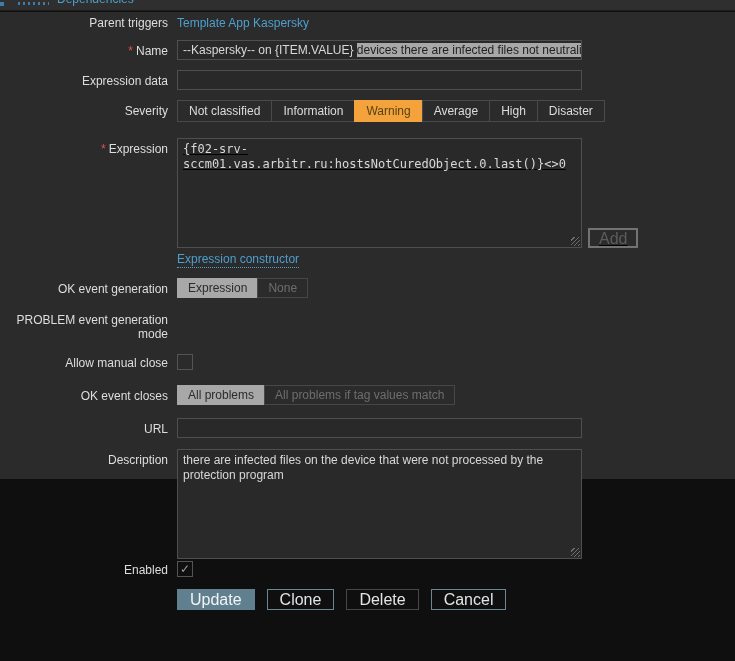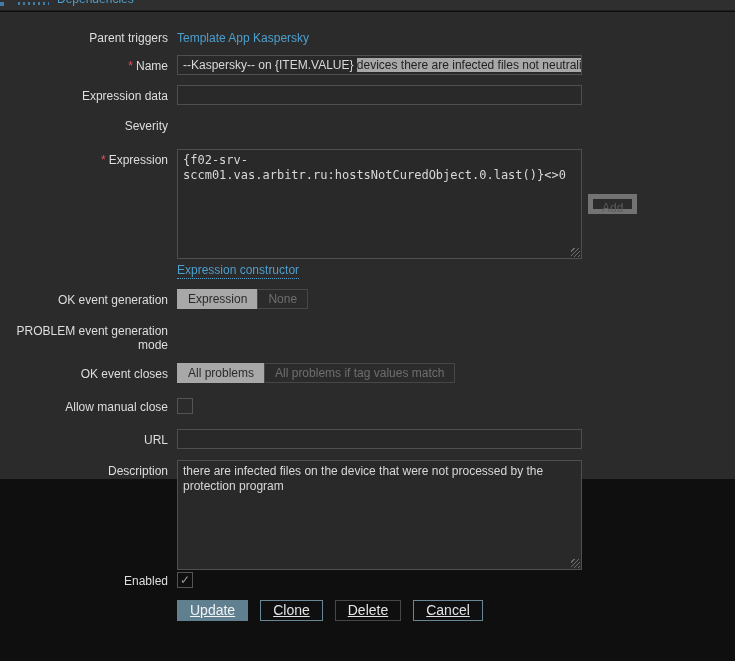--- a/index.html
+++ b/index.html
@@ -11,21 +11,21 @@
   .topbar { position:absolute; top:0; left:0; width:735px; height:11px;
             background:#2f2f2f; border-bottom:1px solid #1d1d1d; overflow:hidden; }
   .tab-clip { position:absolute; top:-8px; left:57px; color:#4d9fce; font-size:12px;
               line-height:14px; white-space:nowrap; }
   .tab-frag-block { position:absolute; top:2px; left:0px; width:4px; height:4px; background:#3f7ca8; }
   .tab-frag-dots { position:absolute; top:2px; left:18px; width:31px; height:3px;
                    background:repeating-linear-gradient(90deg,#3f7ca8 0 2px,transparent 2px 5px); }
 
   
   .panel { position:absolute; top:12px; left:0; width:735px; height:467px;
-           background:#2b2b2b; padding-top:15px; }
+           background:#2b2b2b; }
 
   .row { display:flex; align-items:flex-start; }
   .row-label { width:177px; flex:0 0 177px; text-align:right; padding-right:9px;
                color:#dedede; padding-top:4px; line-height:14px; }
   .row-label .req { color:#e05252; margin-right:3px; }
   .row-body { flex:1; }
 
   .mb10{margin-bottom:10px} .mb7{margin-bottom:16px} .mb4{margin-bottom:4px}
   .mb11{margin-bottom:11px} .mb13{margin-bottom:13px} .mb12{margin-bottom:12px} .mb14{}
 
@@ -55,26 +55,26 @@
   .seg { display:inline-flex; }
   .seg-opt { border:1px solid #474747; margin-left:-1px; padding:3px 10px; height:20px;
              color:#6e6e6e; background:transparent; line-height:13px; }
   .seg-opt:first-child { margin-left:0; }
   .seg-opt.sel { background:#a8a8a8; border-color:#a8a8a8; color:#2b2b2b; }
 
   .checkbox { width:16px; height:16px; border:1px solid #545454; background:transparent;
               display:inline-flex; align-items:center; justify-content:center;
               color:#9a9a9a; font-size:12px; margin-top:2px; cursor:pointer; }
 
-  .btn-add { height:20px; padding:2px 9px; background:transparent; border:5px solid #737373;
-             color:#5c5c5c; font-size:12px; margin-left:6px; line-height:14px; }
+  .btn-add { height:20px; padding:2px 9px; background:transparent; border:2px solid #737373;
+             color:#5c5c5c; font-size:16px; margin-left:6px; line-height:14px; }
 
   .btn-row { display:flex; gap:12px; }
-  .btn { height:21px; padding:3px 12px; font-size:14px; line-height:13px; cursor:pointer;
-         background:transparent; border:1px solid #6a8795; color:#dfe4e6;text-decoration:underline; }
+  .btn { height:21px; padding:3px 12px; font-size:16px; line-height:13px; cursor:pointer;
+         background:transparent; border:1px solid #6a8795; color:#dfe4e6; }
   .btn.primary { background:#61808f; border-color:#61808f; color:#f2f4f5; }
   .btn.disabled { border-color:#474747; color:#e5e5e5; cursor:default; }
 
   .footer { position:absolute; left:0; top:627px; width:735px; height:34px; background:#0f0f0f; }
 </style>
 </head>
 <body>
 
 <div class="screen">
 
@@ -104,27 +104,37 @@
 
     <div class="row mb10">
       <div class="row-label">Expression data</div>
       <div class="row-body">
         <div class="txt-input"></div>
       </div>
     </div>
 
     <div class="row mb7">
       <div class="row-label">Severity</div>
+      <div class="row-body">
+        <div class="sev">
+          <span class="sev-opt">Not classified</span>
+          <span class="sev-opt">Information</span>
+          <span class="sev-opt sel">Warning</span>
+          <span class="sev-opt">Average</span>
+          <span class="sev-opt">High</span>
+          <span class="sev-opt">Disaster</span>
+        </div>
+      </div>
     </div>
 
     <div class="row mb4">
       <div class="row-label">
         <span class="req">*</span><span>Expression</span>
       </div>
-      <div class="row-body" style="display:flex; align-items:center;">
+      <div class="row-body" style="display:flex; align-items:flex-end;text-decoration:underline;">
         <div class="fake-area mono">
           <span>{f02-srv-sccm01.vas.arbitr.ru:hostsNotCuredObject.0.last()}&lt;&gt;0</span>
           <span class="grip"></span>
         </div>
         <button class="btn-add">Add</button>
       </div>
     </div>
 
     <div class="row mb10">
       <div class="row-label"></div>
@@ -140,34 +150,34 @@
           <span class="seg-opt sel">Expression</span>
           <span class="seg-opt">None</span>
         </div>
       </div>
     </div>
 
     <div class="row mb11">
       <div class="row-label">PROBLEM event generation mode</div>
     </div>
 
+    <div class="row mb12">
+      <div class="row-label">Allow manual close</div>
+      <div class="row-body">
+        <span class="checkbox"></span>
+      </div>
+    </div>
+
     <div class="row mb13">
       <div class="row-label">OK event closes</div>
       <div class="row-body">
         <div class="seg">
           <span class="seg-opt sel">All problems</span>
           <span class="seg-opt">All problems if tag values match</span>
         </div>
-      </div>
-    </div>
-
-    <div class="row mb12">
-      <div class="row-label">Allow manual close</div>
-      <div class="row-body">
-        <span class="checkbox"></span>
       </div>
     </div>
 
     <div class="row mb11">
       <div class="row-label">URL</div>
       <div class="row-body">
         <div class="txt-input"></div>
       </div>
     </div>
 

